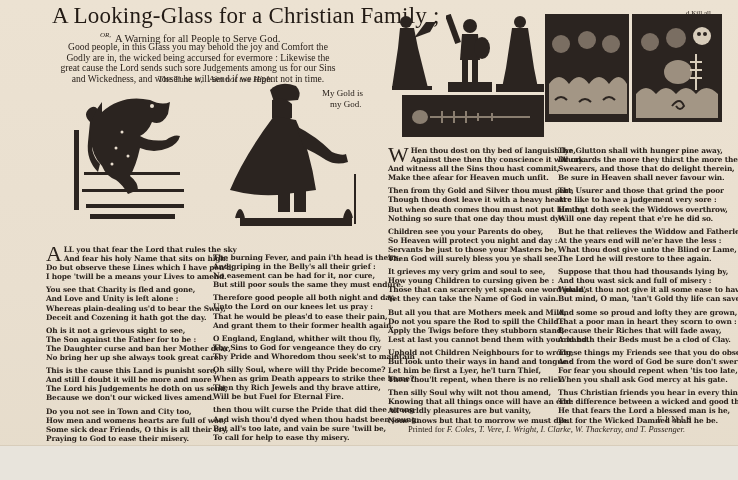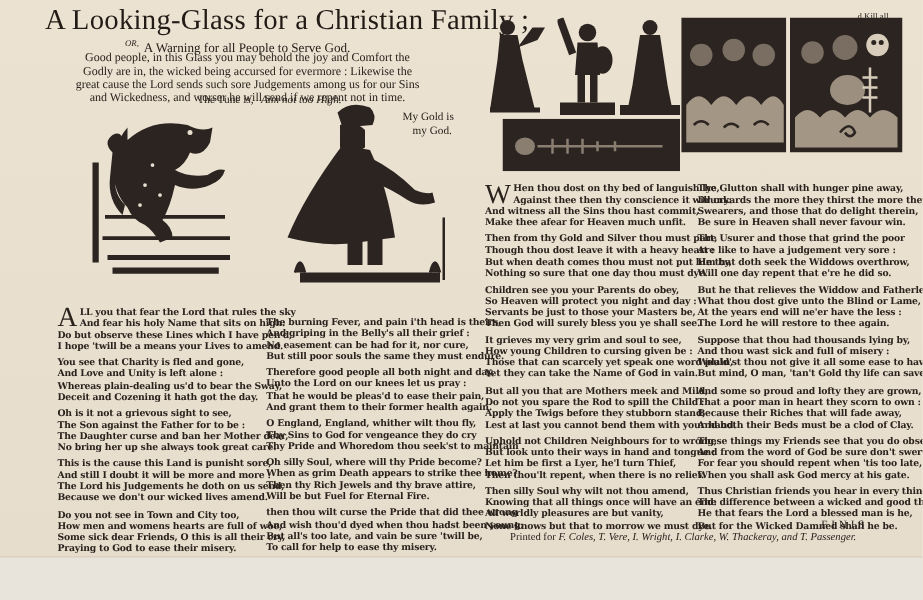--- a/index.html
+++ b/index.html
@@ -1,19 +1,19 @@
 <!DOCTYPE html>
 <html><head>
   <meta charset="utf-8">
   <style>
     html,body{margin:0;padding:0;}
     body{width:738px;height:480px;background:#efe6d8;position:relative;overflow:hidden;font-family:"DejaVu Serif",serif;color:#2a221c;}
     .sheet{position:absolute;left:0;top:0;width:738px;height:480px;background:linear-gradient(180deg,#ece2d2 0%,#e9dfcf 60%,#e6dccb 100%);}
     .bottom-strip{position:absolute;left:0;top:445px;width:738px;height:35px;background:#e8e4dc;border-top:1px solid #d8cdbb;}
-    .title{position:absolute;left:36px;top:3px;font-family:"Liberation Serif",serif;font-size:23px;letter-spacing:0.2px;color:#231b15;white-space:nowrap;}
+    .title{position:absolute;left:52px;top:3px;font-family:"Liberation Serif",serif;font-size:23px;letter-spacing:0.2px;color:#231b15;white-space:nowrap;}
     .subtitle{position:absolute;left:100px;top:31px;font-family:"Liberation Serif",serif;font-size:10.5px;color:#2a221c;white-space:nowrap;}
     .or{font-style:italic;font-size:7px;vertical-align:super;margin-right:4px;}
     .intro{position:absolute;left:58px;top:40px;width:280px;font-family:Liberation Serif, serif;font-size:9.6px;line-height:10.6px;text-align:center;color:#2a221c;}
     .tune{position:absolute;left:158px;top:74px;font-family:"Liberation Serif",serif;font-size:9px;color:#2a221c;white-space:nowrap;}
     .tune i{margin-left:6px;}
     .cut{position:absolute;}
     .caption{position:absolute;left:322px;top:88px;font-family:"Liberation Serif",serif;font-size:9px;line-height:11px;color:#2a221c;}
     .col{position:absolute;font-family:"DejaVu Serif",serif;font-weight:bold;font-size:7.4px;line-height:9.1px;color:#2a221c;letter-spacing:-0.15px;}
     .col .stanza{margin-bottom:4px;}
     .col .line{white-space:nowrap;}
@@ -233,22 +233,22 @@
     <div class="line">Be sure in Heaven shall never favour win.</div>
   </div>
   <div class="stanza">
     <div class="line">The Usurer and those that grind the poor</div>
     <div class="line">Are like to have a judgement very sore :</div>
     <div class="line">He that doth seek the Widdows overthrow,</div>
     <div class="line">Will one day repent that e're he did so.</div>
   </div>
   <div class="stanza">
     <div class="line">But he that relieves the Widdow and Fatherless,</div>
+    <div class="line">At the years end will ne'er have the less :</div>
     <div class="line">What thou dost give unto the Blind or Lame,</div>
-    <div class="line">At the years end will ne'er have the less :</div>
     <div class="line">The Lord he will restore to thee again.</div>
   </div>
   <div class="stanza">
     <div class="line">Suppose that thou had thousands lying by,</div>
     <div class="line">And thou wast sick and full of misery :</div>
     <div class="line">Would'st thou not give it all some ease to have?</div>
     <div class="line">But mind, O man, 'tan't Gold thy life can save.</div>
   </div>
   <div class="stanza">
     <div class="line">And some so proud and lofty they are grown,</div>

